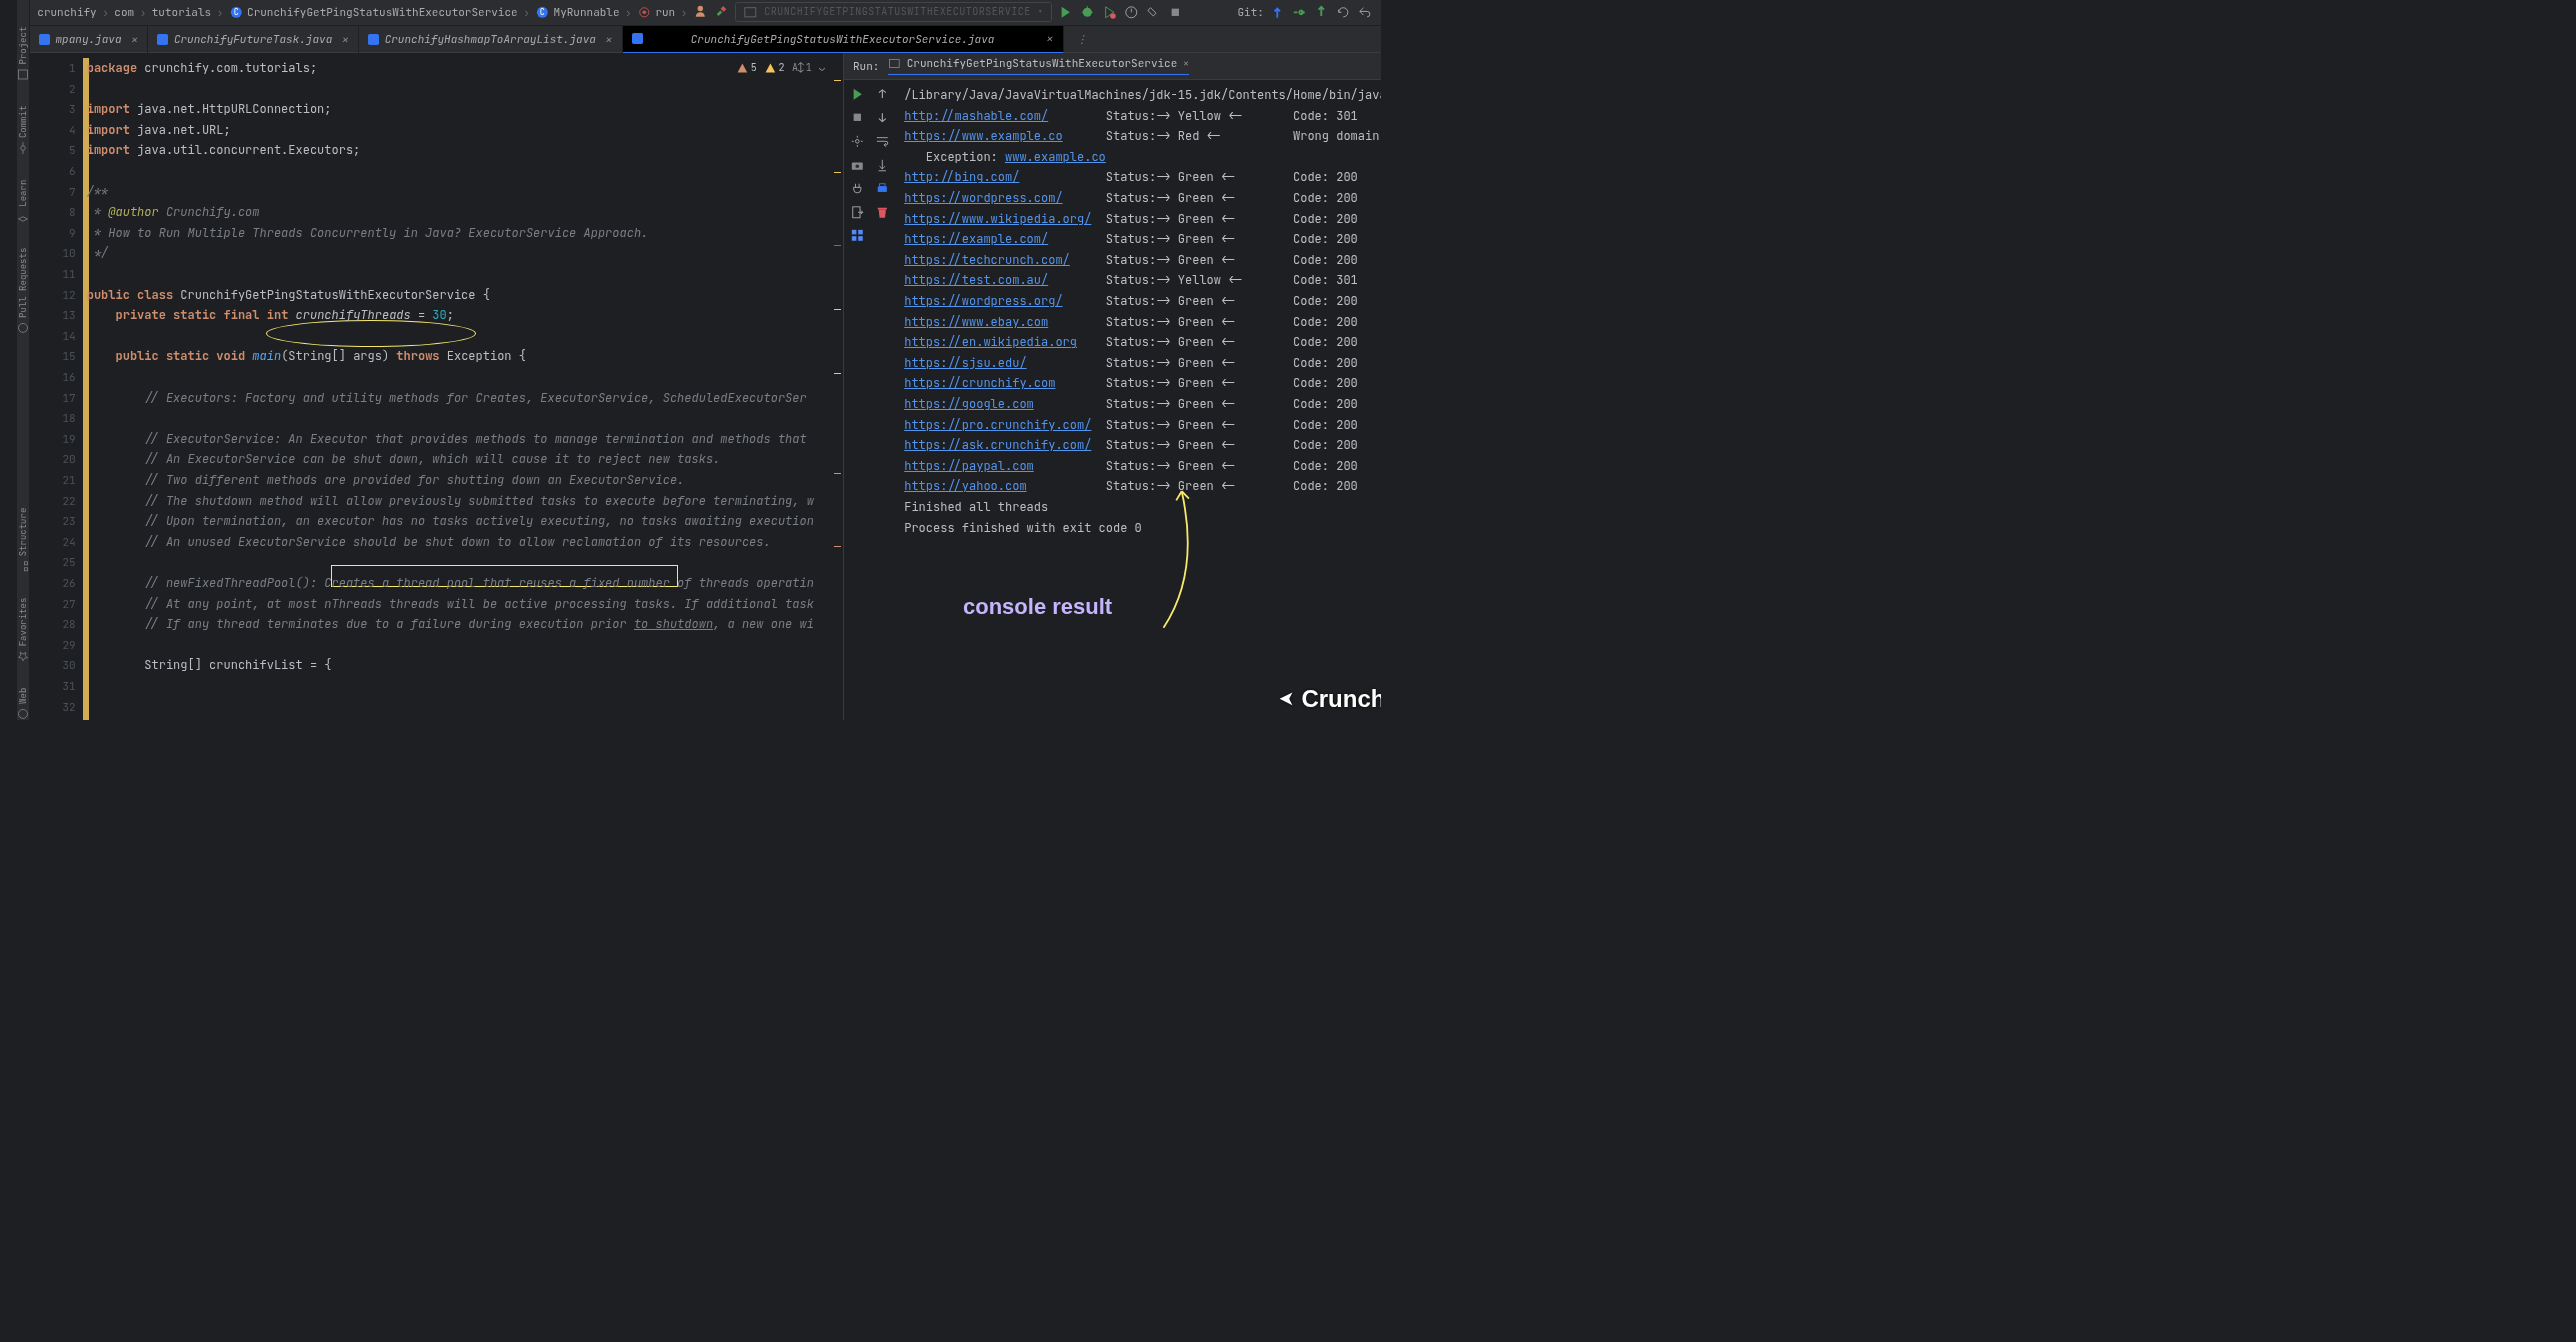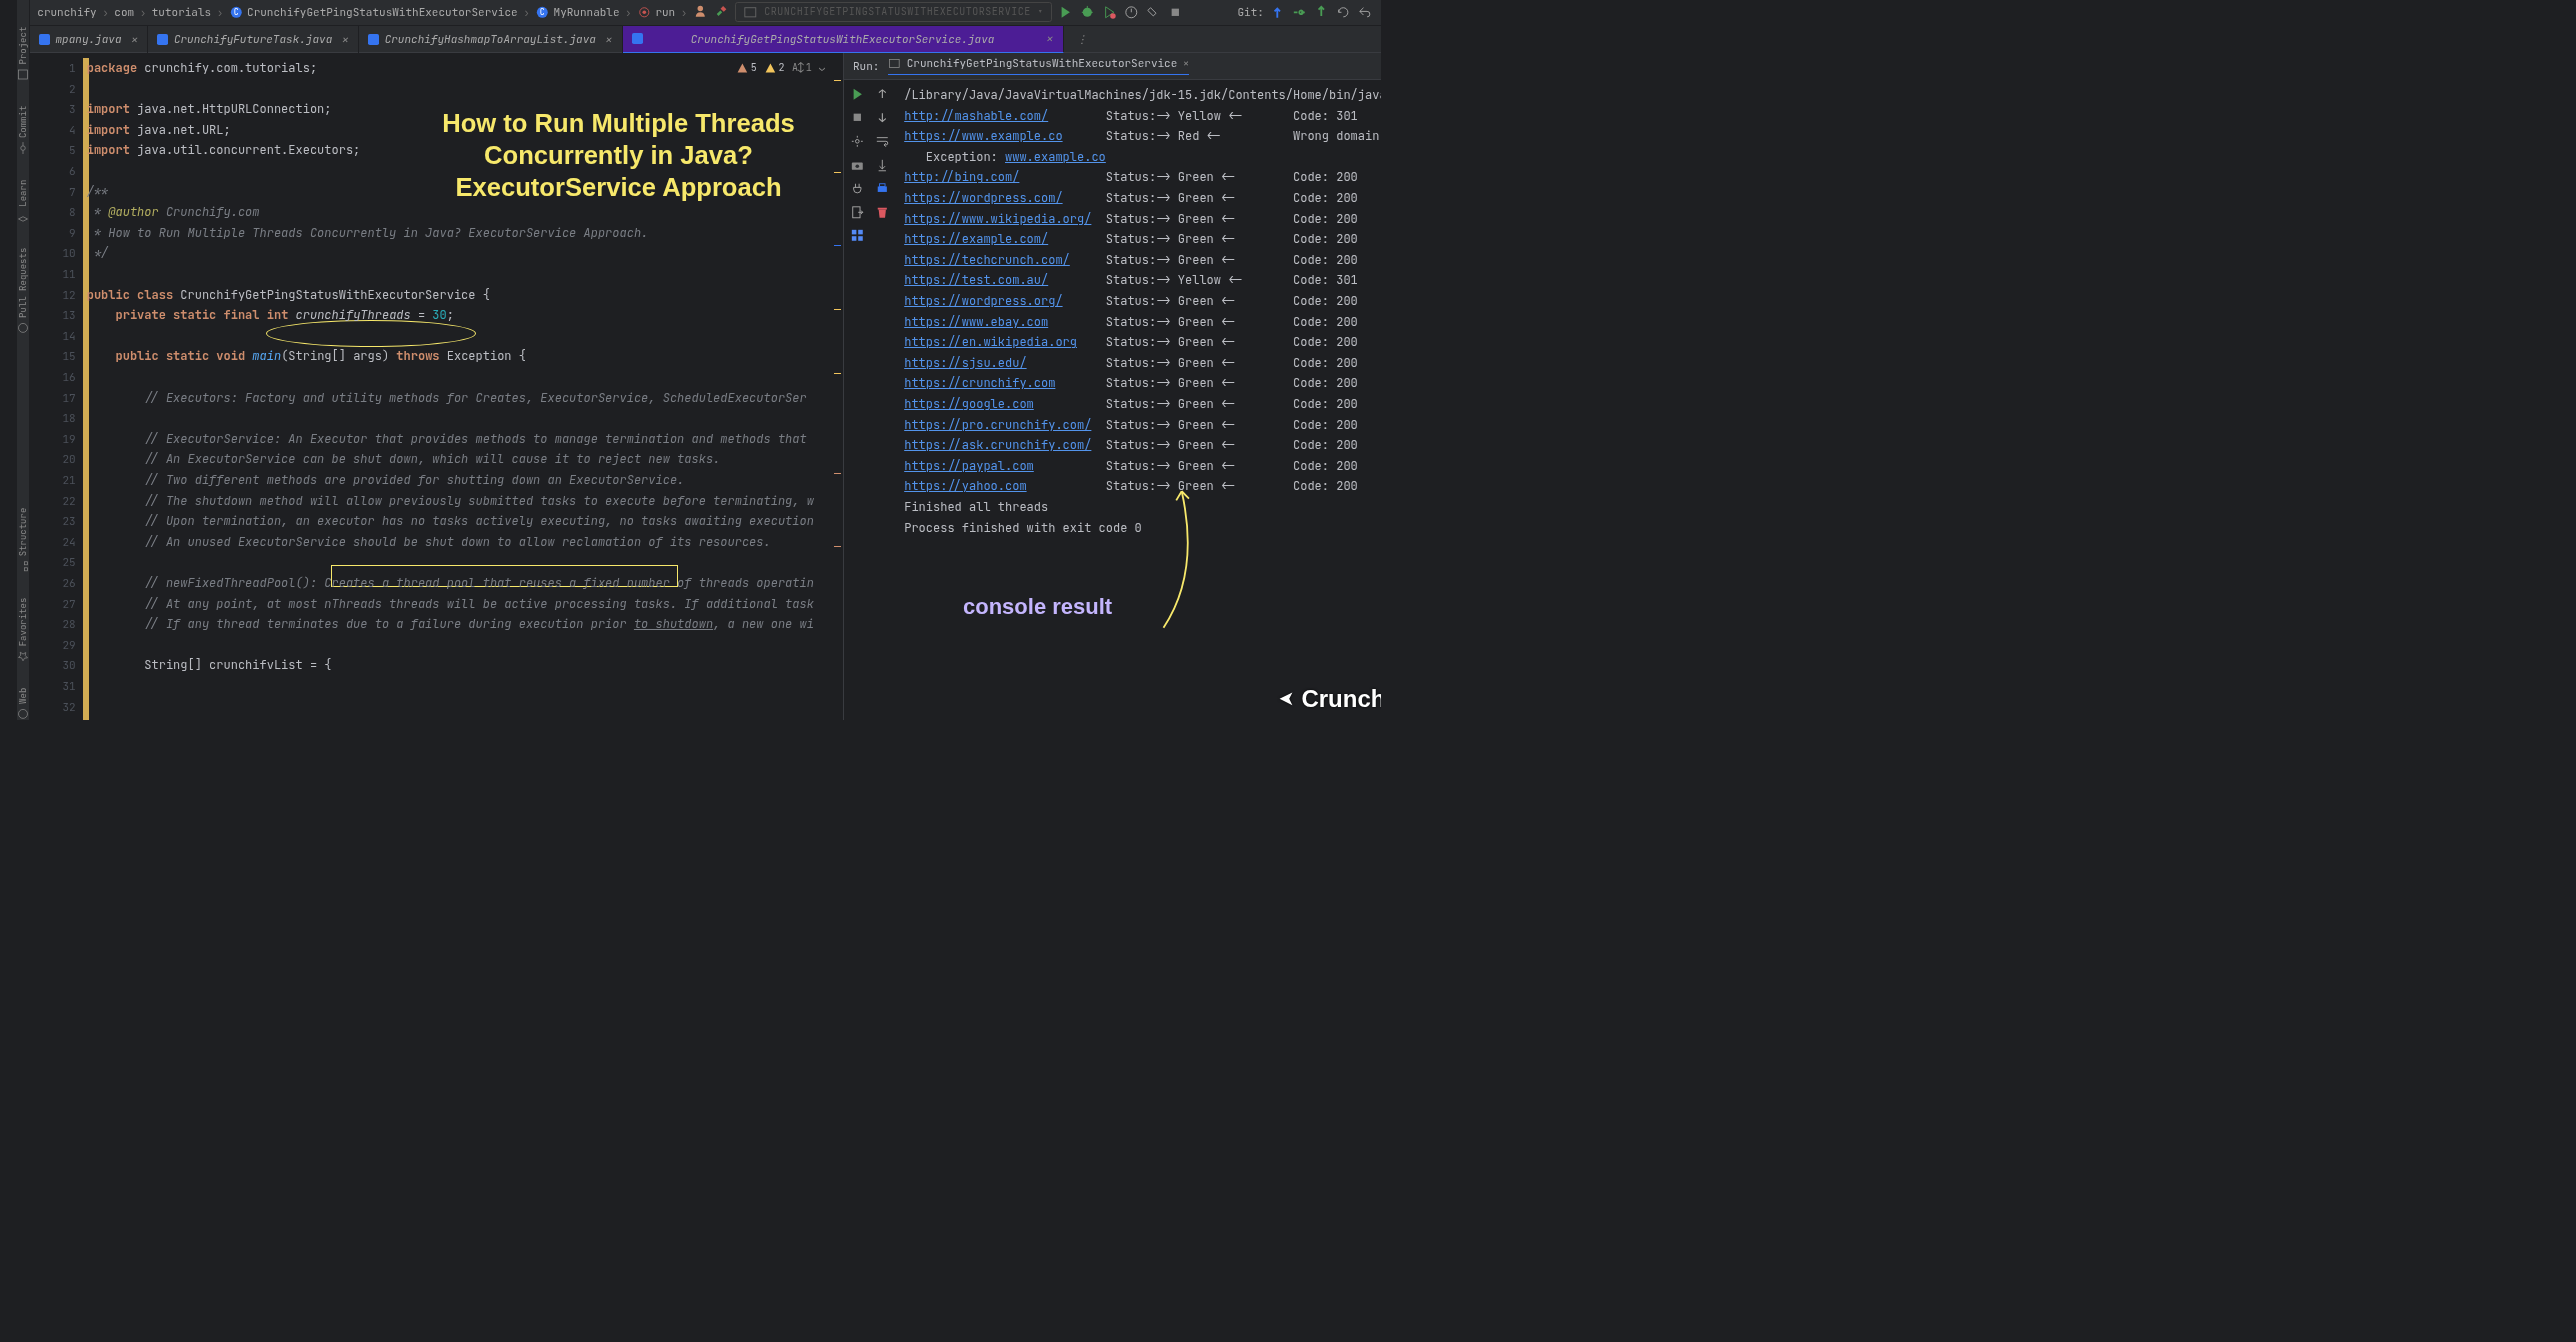--- a/index.html
+++ b/index.html
@@ -11,21 +11,21 @@
 .main { flex:1; display:flex; flex-direction:column; }
 .navbar { height:25.6px; background:#2b2d30; display:flex; align-items:center; padding:0 7.3px; gap:5.5px; font-size:11px; border-bottom:0.9px solid #1e1f22; }
 .navbar .crumb { color:#aaa; cursor:pointer; }
 .navbar .sep { color:#666; }
 .navbar .crumb.ico { display:flex; align-items:center; gap:3.7px; }
 .navbar .spacer { flex:1; }
 .navbar .config { color:#555; font-size:10px; letter-spacing:0.5px; padding:1.8px 7.3px; border:0.9px solid #444; border-radius:2.7px; }
 .navbar .tbtn { width:16.4px; height:16.4px; display:flex; align-items:center; justify-content:center; cursor:pointer; }
 .tabs { height:27px; background:#2b2d30; display:flex; align-items:flex-start; border-bottom:0.9px solid #393b40;font-style:italic; }
 .tab { height:27px; padding:0 9px; display:flex; align-items:center; gap:5.5px; font-size:11px; color:#aaa; cursor:pointer; border-right:0.9px solid #1e1f22; position:relative; }
-.tab.active { background:#4c1d95; border-bottom:1.8px solid #3574f0;gap:48px; }
+.tab.active { background:#000000; border-bottom:1.8px solid #3574f0;gap:48px; }
 .tab .cls { color:#888; font-size:12.8px; margin-left:3.7px; }
 .tab .cico { width:11px; height:11px; background:#3574f0; border-radius:1.8px; display:inline-block; }
 .tab .drop { color:#888; margin-left:3.7px; }
 .workspace { flex:1; display:flex; overflow:hidden; }
 .editor { width:813px; display:flex; position:relative; background:#1e1f22; }
 .gutter { width:53px; text-align:right; padding:5.5px 7.3px 0 0; color:#4b5059; font-size:11px; line-height:20.6px; user-select:none; }
 .gutnum { height:20.6px; position:relative; }
 .code { flex:1; padding:5.5px 0 0 3.7px; font-size:12px; line-height:20.6px; position:relative; overflow:hidden; }
 .cl { height:20.6px; white-space:pre; position:relative; }
 .vline { position:absolute; left:53px; top:5.5px; bottom:0; width:5.5px; background:#f2c55c; opacity:0.85; }
@@ -309,21 +309,20 @@
               </span>
             <span class="itm">
                 <svg width="12.8" height="12.8" viewBox="0 0 16 16">
                   <path d="M8 2l6 11H2z" fill="#f2c55c"></path>
                 </svg>
                 <span>2</span>
               </span>
             <span class="itm" style="color:#888">A↕ <span>1</span></span>
             <span style="color:#888">⌄</span>
           </div>
-          <div class="overlay-title">How to Run Multiple Threads Concurrently in Java? ExecutorService Approach</div>
           <div class="circ" style="top:267px; left:183px; width:210px; height:27px;"></div>
           <div class="rect" style="top:512px; left:248px; width:347px; height:22px;"></div>
         <div class="cl"><span class="kw">package</span> crunchify.com.tutorials;</div>
             <div class="cl"></div>
             <div class="cl"><span class="kw">import</span> java.net.HttpURLConnection;</div>
             <div class="cl"><span class="kw">import</span> java.net.URL;</div>
             <div class="cl"><span class="kw">import</span> java.util.concurrent.Executors;</div>
             <div class="cl"></div>
             <div class="cl"><span class="com">/**</span></div>
             <div class="cl"><span class="com"> * <span class="ann">@author</span> Crunchify.com</span></div>

